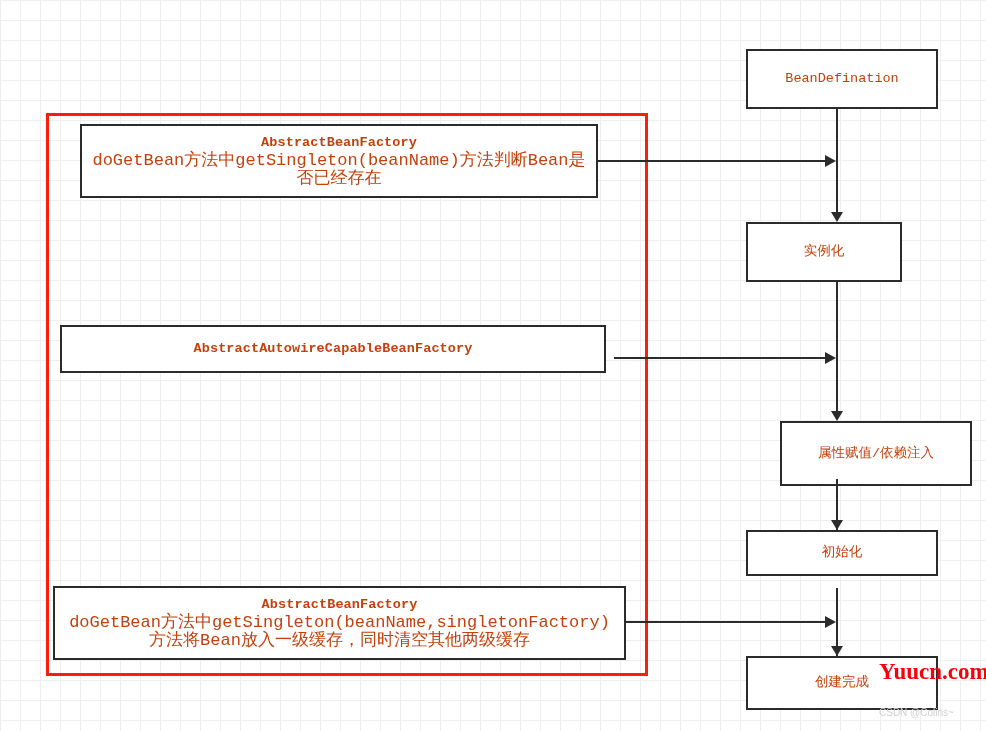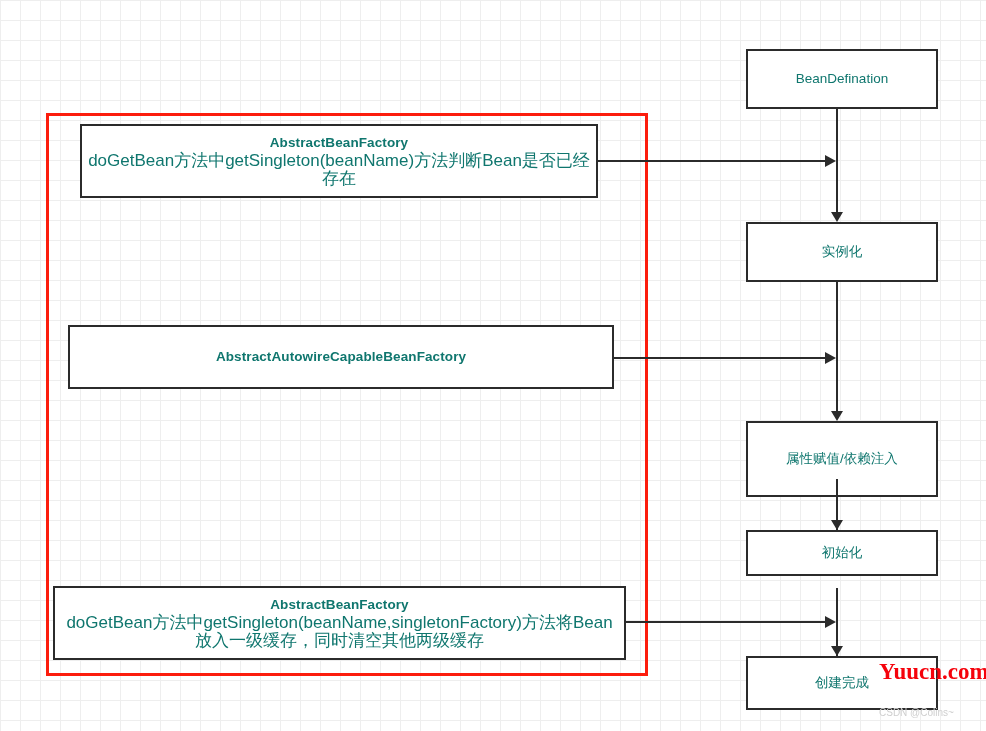--- a/index.html
+++ b/index.html
@@ -30,22 +30,23 @@
   
   .node {
     position: absolute;
     box-sizing: border-box;
     background: #ffffff;
     border: 2px solid #2b2b2b;
     display: flex;
     flex-direction: column;
     align-items: center;
     justify-content: center;
-    color: #0f766e;
+    color: #c2410c;
     text-align: center;
+    font-family: Liberation Mono, monospace;
   }
   .node .title {
     font-weight: bold;
     font-size: 13.5px;
     line-height: 18px;
     letter-spacing: 0.1px;
   }
   .node .desc {
     font-size: 17px;
     line-height: 18px;
@@ -122,28 +123,28 @@
 
 <div id="canvas">
 
   <div class="node" style="left:746px; top:49px; width:192px; height:60px;">
     <div class="single">BeanDefination</div>
   </div>
 
   <div class="line-v" style="left:836px; top:109px; height:104px;"></div>
   <div class="arrow-down" style="left:831px; top:212px;"></div>
 
-  <div class="node" style="left:746px; top:222px; width:192px; height:60px;">
+  <div class="node" style="left:746px; top:222px; width:156px; height:60px;">
     <div class="single">实例化</div>
   </div>
 
   <div class="line-v" style="left:836px; top:282px; height:131px;"></div>
   <div class="arrow-down" style="left:831px; top:411px;"></div>
 
-  <div class="node" style="left:746px; top:421px; width:192px; height:76px;">
+  <div class="node" style="left:780px; top:421px; width:192px; height:65px;">
     <div class="single">属性赋值/依赖注入</div>
   </div>
 
   <div class="line-v" style="left:836px; top:479px; height:51px;"></div>
   <div class="arrow-down" style="left:831px; top:520px;"></div>
 
   <div class="node" style="left:746px; top:530px; width:192px; height:46px;">
     <div class="single">初始化</div>
   </div>
 
@@ -156,21 +157,21 @@
 
   <div id="red-frame"></div>
 
   <div class="node" style="left:80px; top:124px; width:518px; height:74px;">
     <div class="title">AbstractBeanFactory</div>
     <div class="desc">doGetBean方法中getSingleton(beanName)方法判断Bean是否已经存在</div>
   </div>
   <div class="line-h" style="left:598px; top:160px; width:232px;"></div>
   <div class="arrow-right" style="left:825px; top:155px;"></div>
 
-  <div class="node" style="left:68px; top:325px; width:546px; height:64px;">
+  <div class="node" style="left:60px; top:325px; width:546px; height:48px;">
     <div class="title">AbstractAutowireCapableBeanFactory</div>
   </div>
   <div class="line-h" style="left:614px; top:357px; width:216px;"></div>
   <div class="arrow-right" style="left:825px; top:352px;"></div>
 
   <div class="node" style="left:53px; top:586px; width:573px; height:74px;">
     <div class="title">AbstractBeanFactory</div>
     <div class="desc">doGetBean方法中getSingleton(beanName,singletonFactory)方法将Bean放入一级缓存，同时清空其他两级缓存</div>
   </div>
   <div class="line-h" style="left:626px; top:621px; width:204px;"></div>

